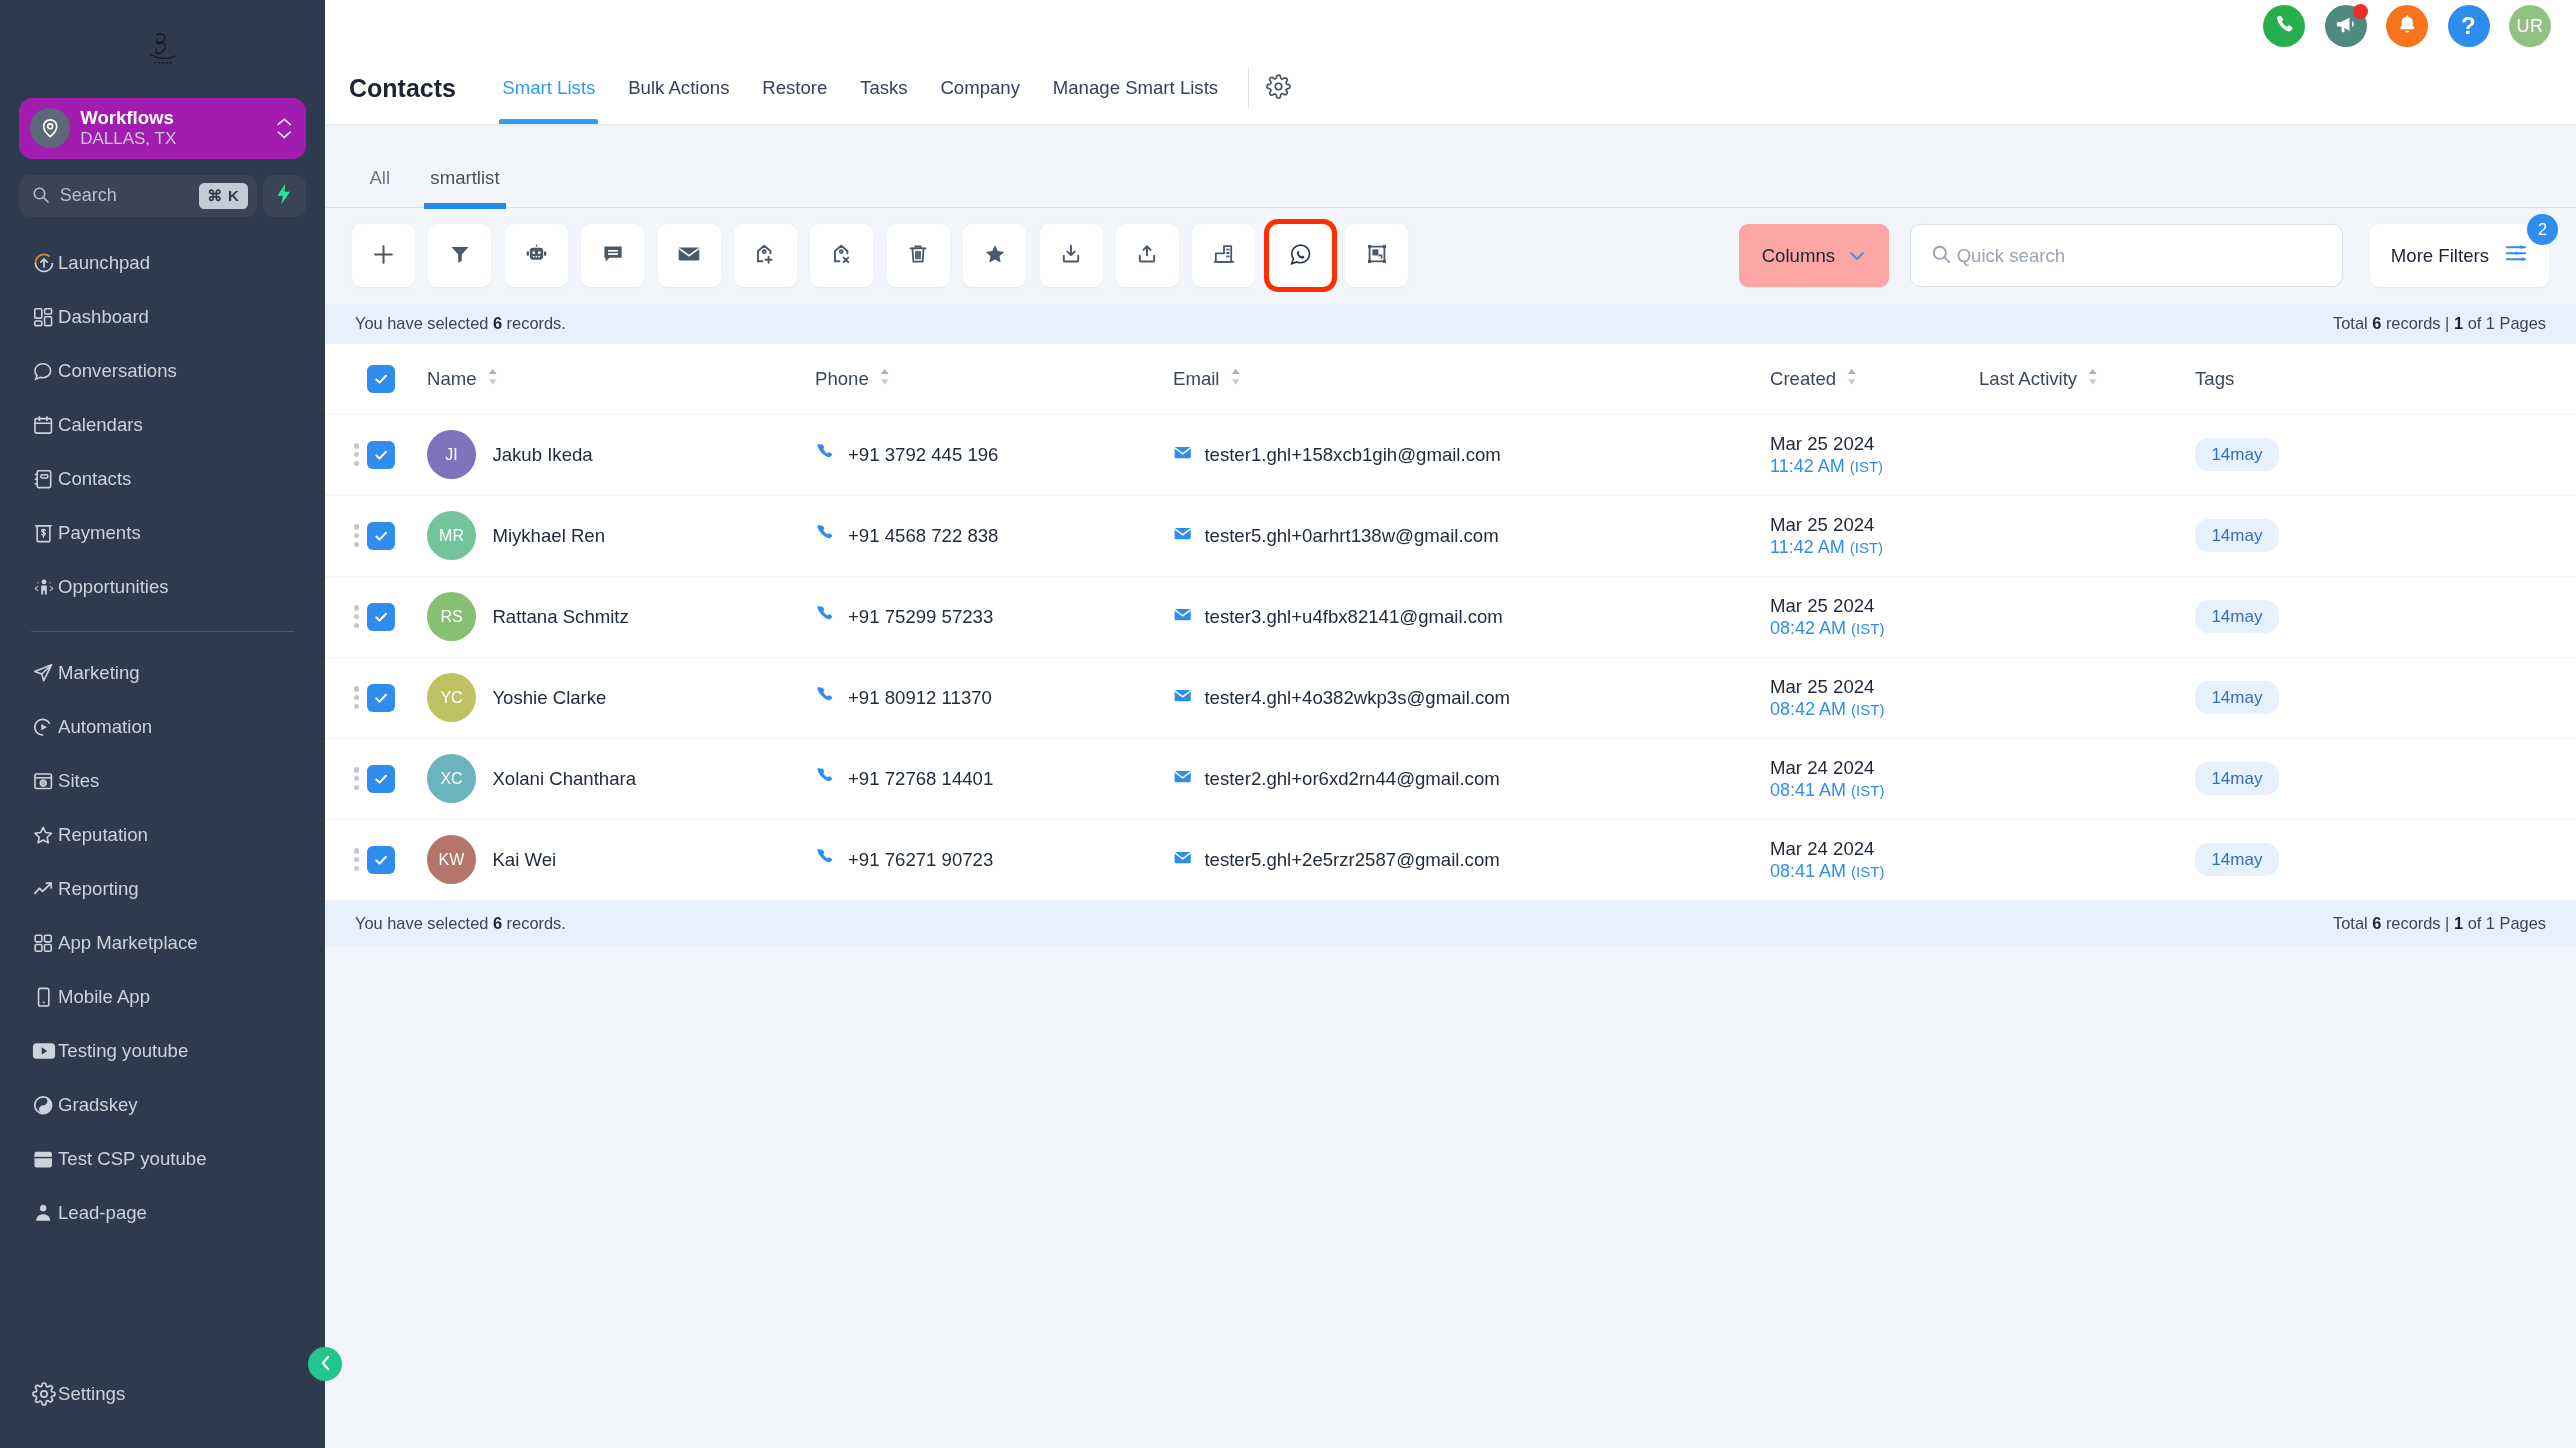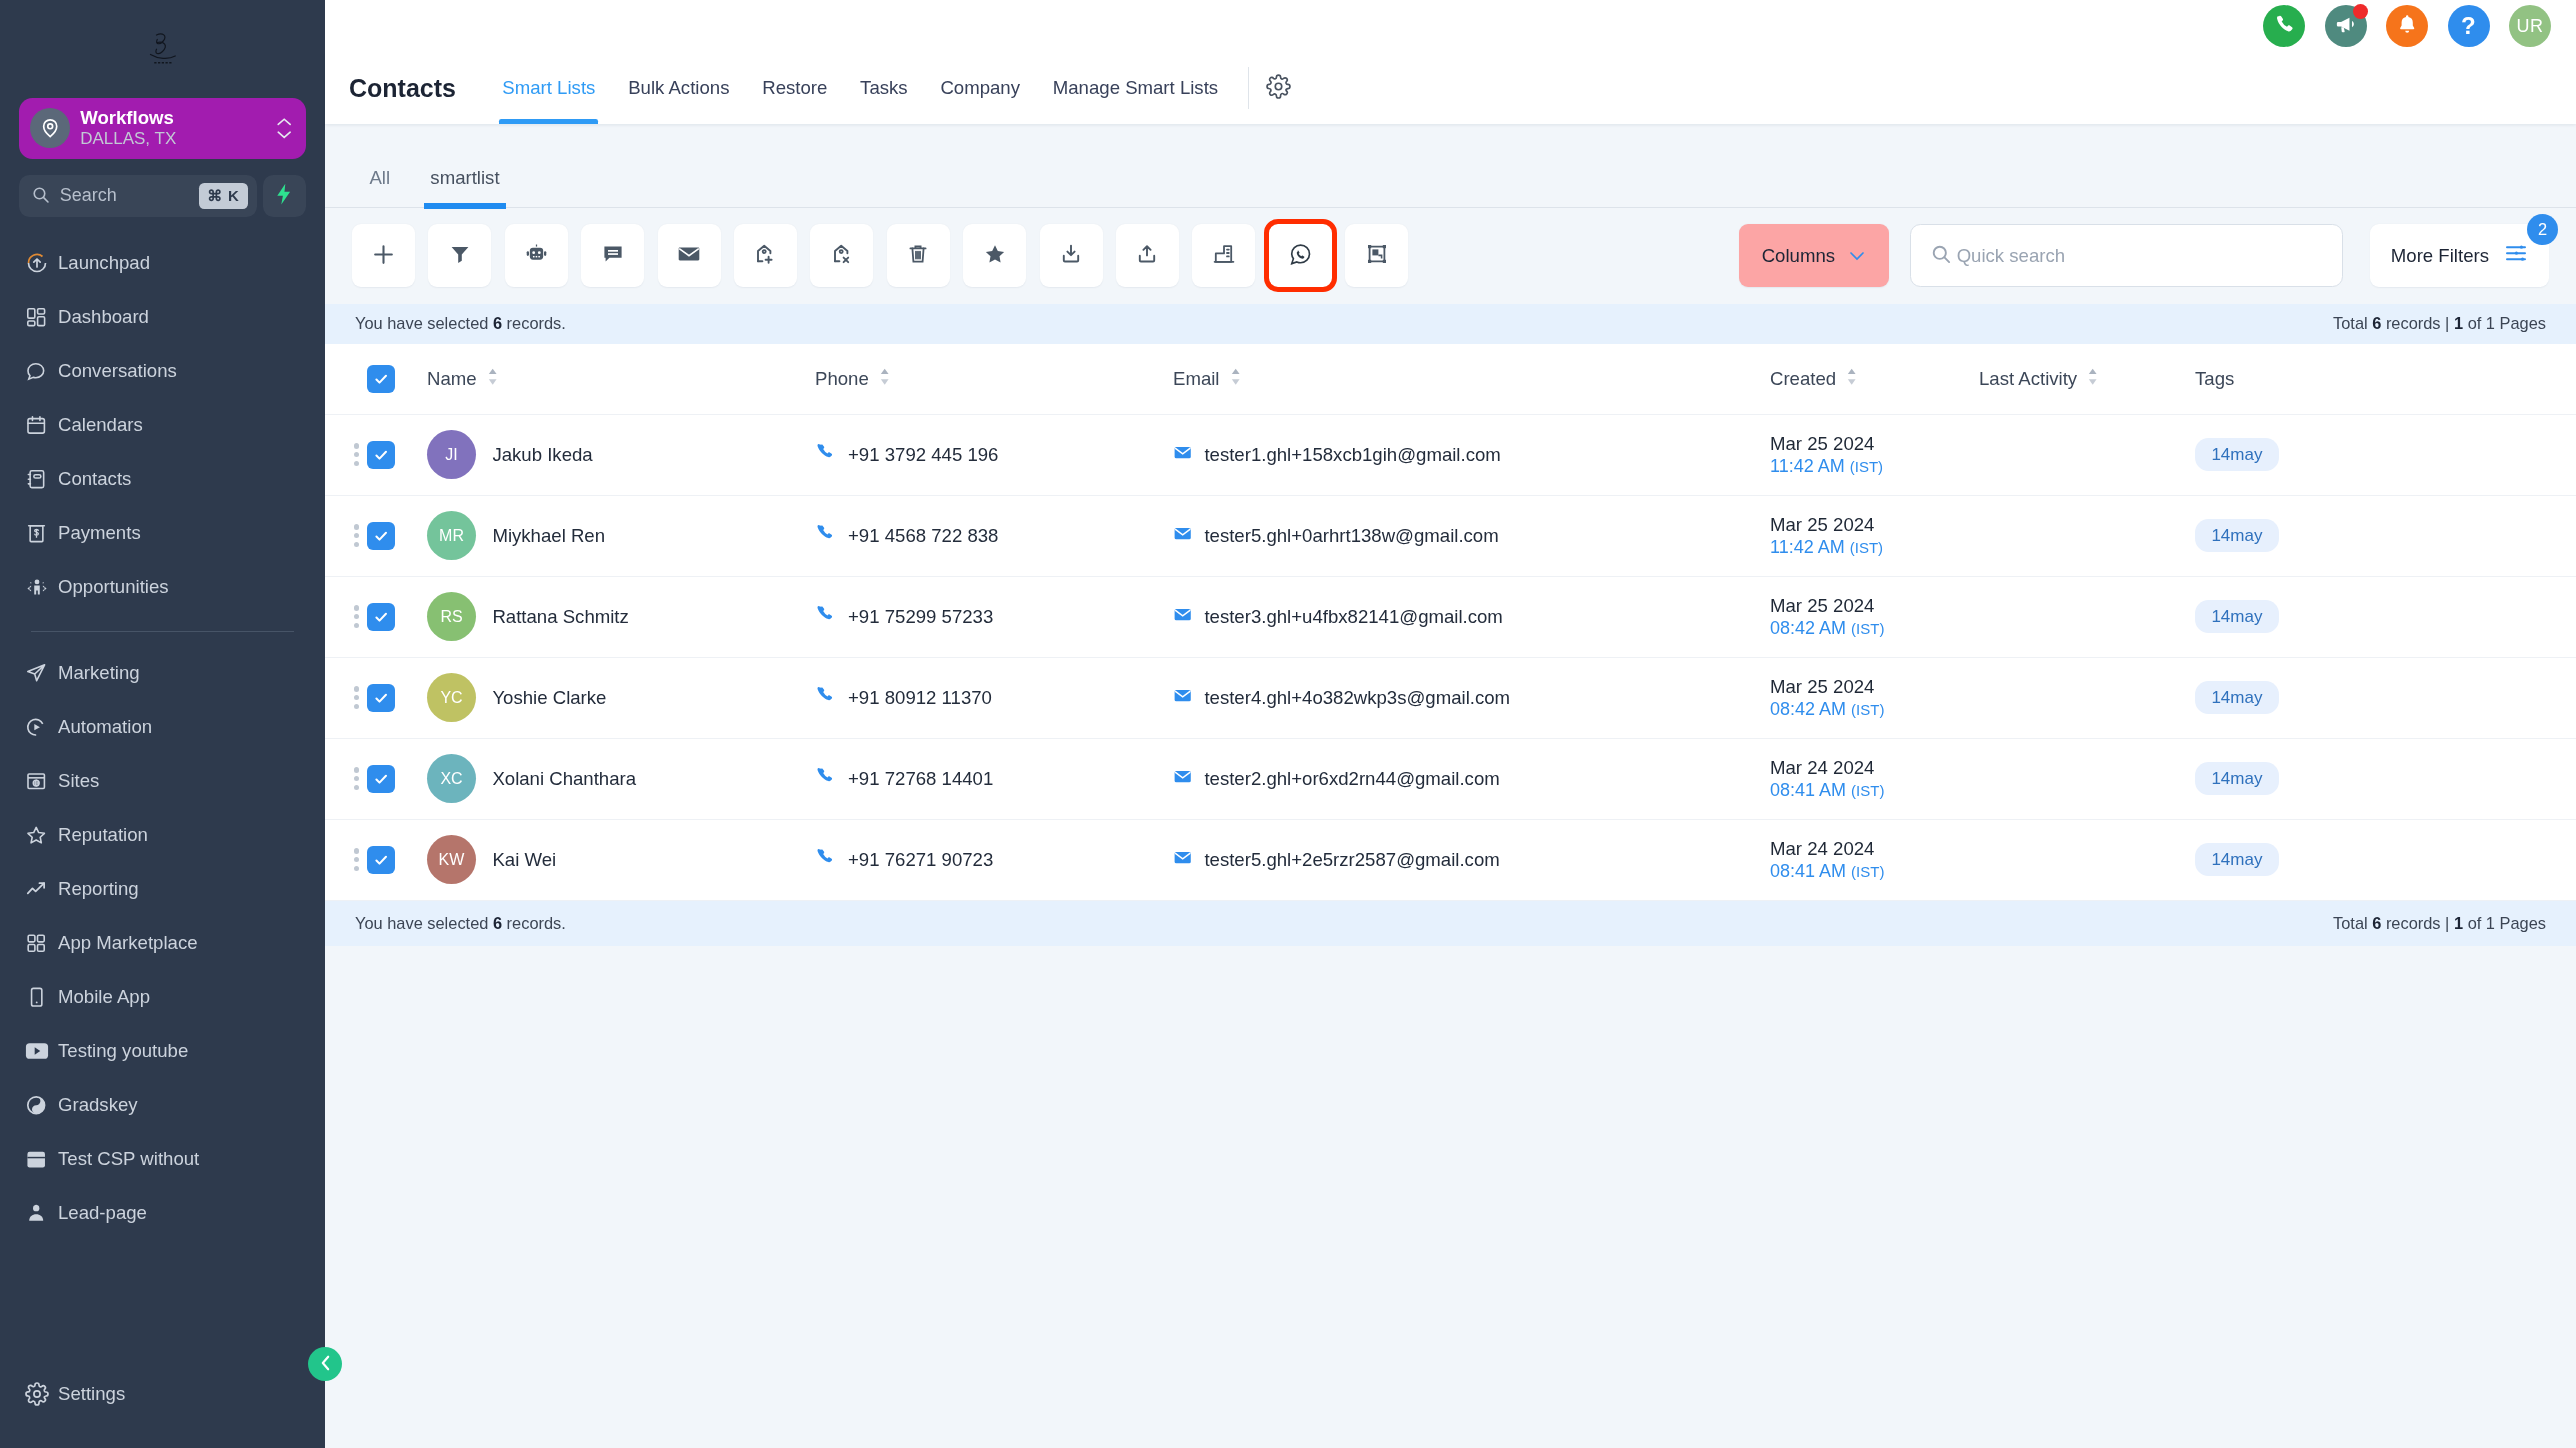--- a/index.html
+++ b/index.html
@@ -66,21 +66,21 @@
     padding: 3.7px 8.2px; letter-spacing: 0.7px;
   }
   .bolt-btn {
     width: 43px; background: #44506280; border-radius: 10.4px;
     display: flex; align-items: center; justify-content: center;
   }
 
   .nav { margin-top: 19.4px; display: flex; flex-direction: column; }
   .nav-item {
     height: 54px; display: flex; align-items: center;
-    gap: 9px; padding-left: 24px;
+    gap: 2px; padding-left: 31px;
     color: #ccd3dd; font-size: 18.6px;
     cursor: pointer;
     text-align: right;
   }
   .nav-item .ni-ico { width: 25px; height: 25px; flex: 0 0 25px; display:flex; align-items:center; justify-content:center; }
   .nav-sep { height: 0.7px; background: #475467; margin: 16.4px 31px 15px 31px; }
   .nav-bottom { margin-top: auto; margin-bottom: 27px; }
 
   .collapse-btn {
     position: absolute; right: -17px; bottom: 67px;
@@ -477,21 +477,21 @@
         </span>
         <span>Gradskey</span>
       </div>
       <div class="nav-item">
         <span class="ni-ico">
           <svg width="22.4" height="19.4" viewBox="0 0 24 21">
             <rect x="2.5" y="2" width="19" height="17" rx="2.4" fill="#ccd3dd"></rect>
             <path d="M2.5 8.2h19" stroke="#2e3a4d" stroke-width="1.6"></path>
           </svg>
         </span>
-        <span>Test CSP without</span>
+        <span>Test CSP youtube</span>
       </div>
       <div class="nav-item">
         <span class="ni-ico">
           <svg width="22.4" height="22.4" viewBox="0 0 24 24" fill="#ccd3dd">
             <circle cx="12" cy="6.6" r="3.4"></circle>
               <path d="M4.5 20c0-4.2 3.4-6.8 7.5-6.8s7.5 2.6 7.5 6.8z"></path>
             <circle cx="12" cy="4.3" r="1.4"></circle>
           </svg>
         </span>
         <span>Lead-page</span>

